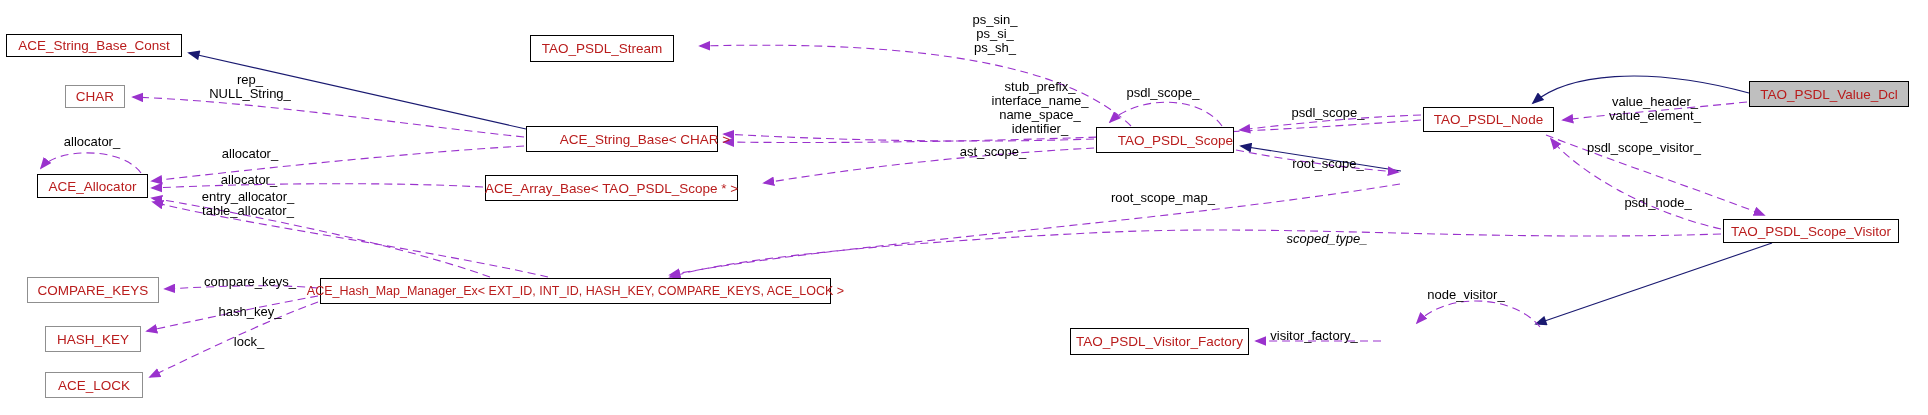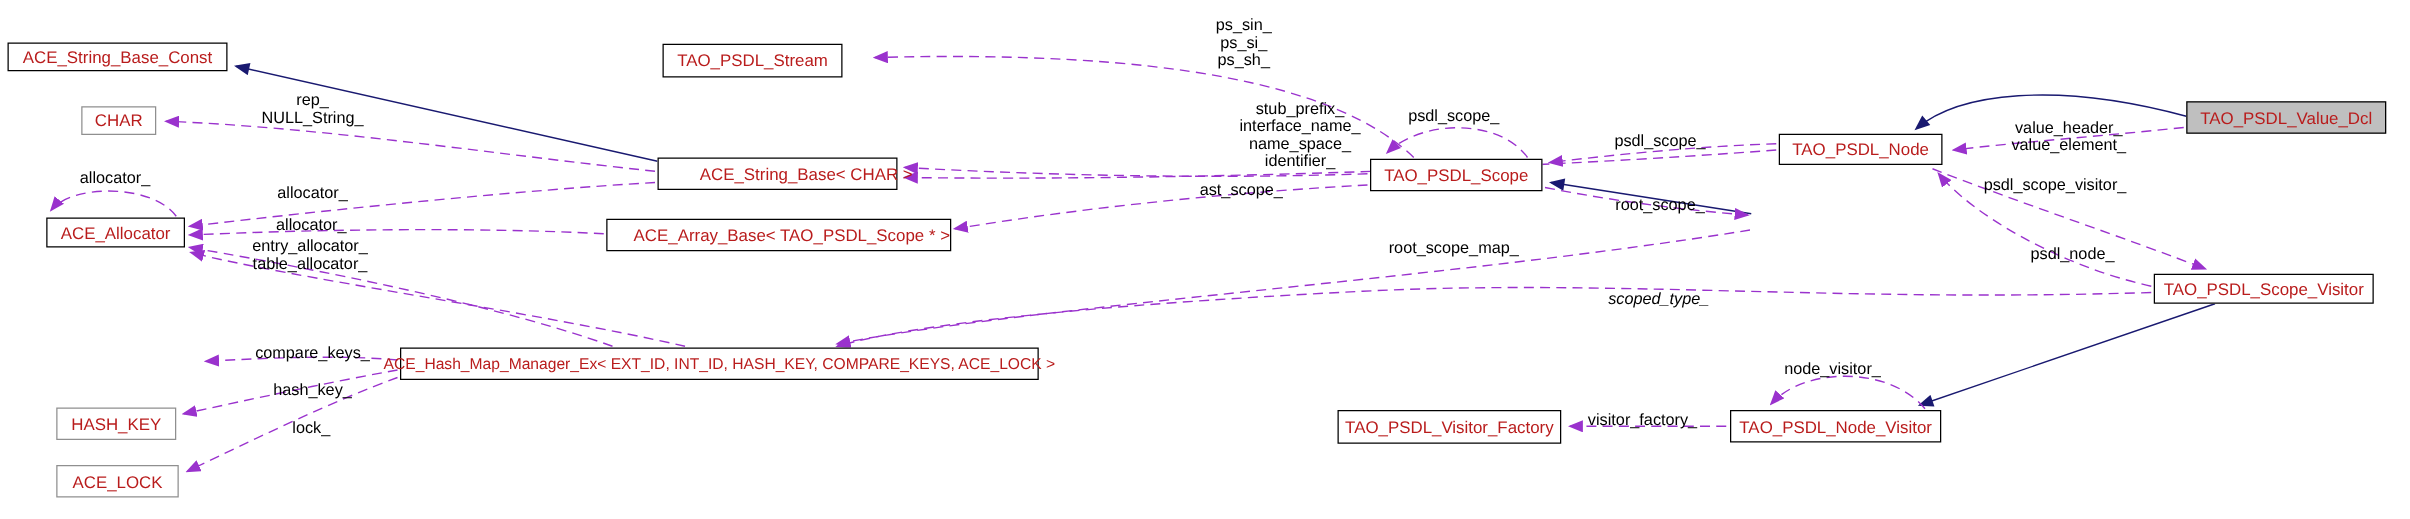--- a/index.html
+++ b/index.html
@@ -62,55 +62,55 @@
   <div id="nodes">
       <div class="node" style="left: 6px; top: 34px; width: 176px; height: 23px;">
         <span>ACE_String_Base_Const</span>
       </div>
       <div class="node external" style="left: 65px; top: 85px; width: 60px; height: 23px;">
         <span>CHAR</span>
       </div>
       <div class="node" style="left: 37px; top: 174px; width: 111px; height: 24px;">
         <span>ACE_Allocator</span>
       </div>
+      <div class="node external" style="left: 27px; top: 277px; width: 132px; height: 26px;">
+        <span>COMPARE_KEYS</span>
+      </div>
       <div class="node external" style="left: 45px; top: 326px; width: 96px; height: 26px;">
         <span>HASH_KEY</span>
       </div>
       <div class="node external" style="left: 45px; top: 372px; width: 98px; height: 26px;">
         <span>ACE_LOCK</span>
       </div>
       <div class="node" style="left: 530px; top: 35px; width: 144px; height: 27px;">
         <span>TAO_PSDL_Stream</span>
       </div>
       <div class="node" style="left: 526px; top: 126px; width: 192px; height: 26px; padding-left: 46px;">
         <span>ACE_String_Base&lt; CHAR &gt;</span>
       </div>
-      <div class="node" style="left: 485px; top: 175px; width: 276px; height: 26px; justify-content: flex-end;">
+      <div class="node" style="left: 485px; top: 175px; width: 253px; height: 26px;">
         <span>ACE_Array_Base&lt; TAO_PSDL_Scope * &gt;</span>
       </div>
       <div class="node wide" style="left: 320px; top: 278px; width: 511px; height: 26px;">
         <span>ACE_Hash_Map_Manager_Ex&lt; EXT_ID, INT_ID, HASH_KEY, COMPARE_KEYS, ACE_LOCK &gt;</span>
       </div>
-      <div class="node" style="left: 1096px; top: 127px; width: 138px; height: 26px;">
+      <div class="node" style="left: 1096px; top: 127px; width: 138px; height: 26px; justify-content: flex-end;">
         <span>TAO_PSDL_Scope</span>
       </div>
       <div class="node" style="left: 1423px; top: 107px; width: 131px; height: 25px;">
         <span>TAO_PSDL_Node</span>
       </div>
       <div class="node" style="left: 1723px; top: 219px; width: 176px; height: 24px;">
         <span>TAO_PSDL_Scope_Visitor</span>
       </div>
       <div class="node highlight" style="left: 1749px; top: 81px; width: 160px; height: 26px;">
         <span>TAO_PSDL_Value_Dcl</span>
       </div>
       <div class="node" style="left: 1070px; top: 328px; width: 179px; height: 27px;">
         <span>TAO_PSDL_Visitor_Factory</span>
-      </div>
-      <div class="node" style="left: 1384px; top: 328px; width: 169px; height: 26px;">
-        <span>TAO_PSDL_Node_Visitor</span>
       </div>
     </div>
   <div id="labels">
       <div class="elabel" style="left: 250px; top: 73px;">
         <div>rep_</div>
         <div>NULL_String_</div>
       </div>
       <div class="elabel" style="left: 92px; top: 135px;">
         <div>allocator_</div>
       </div>

